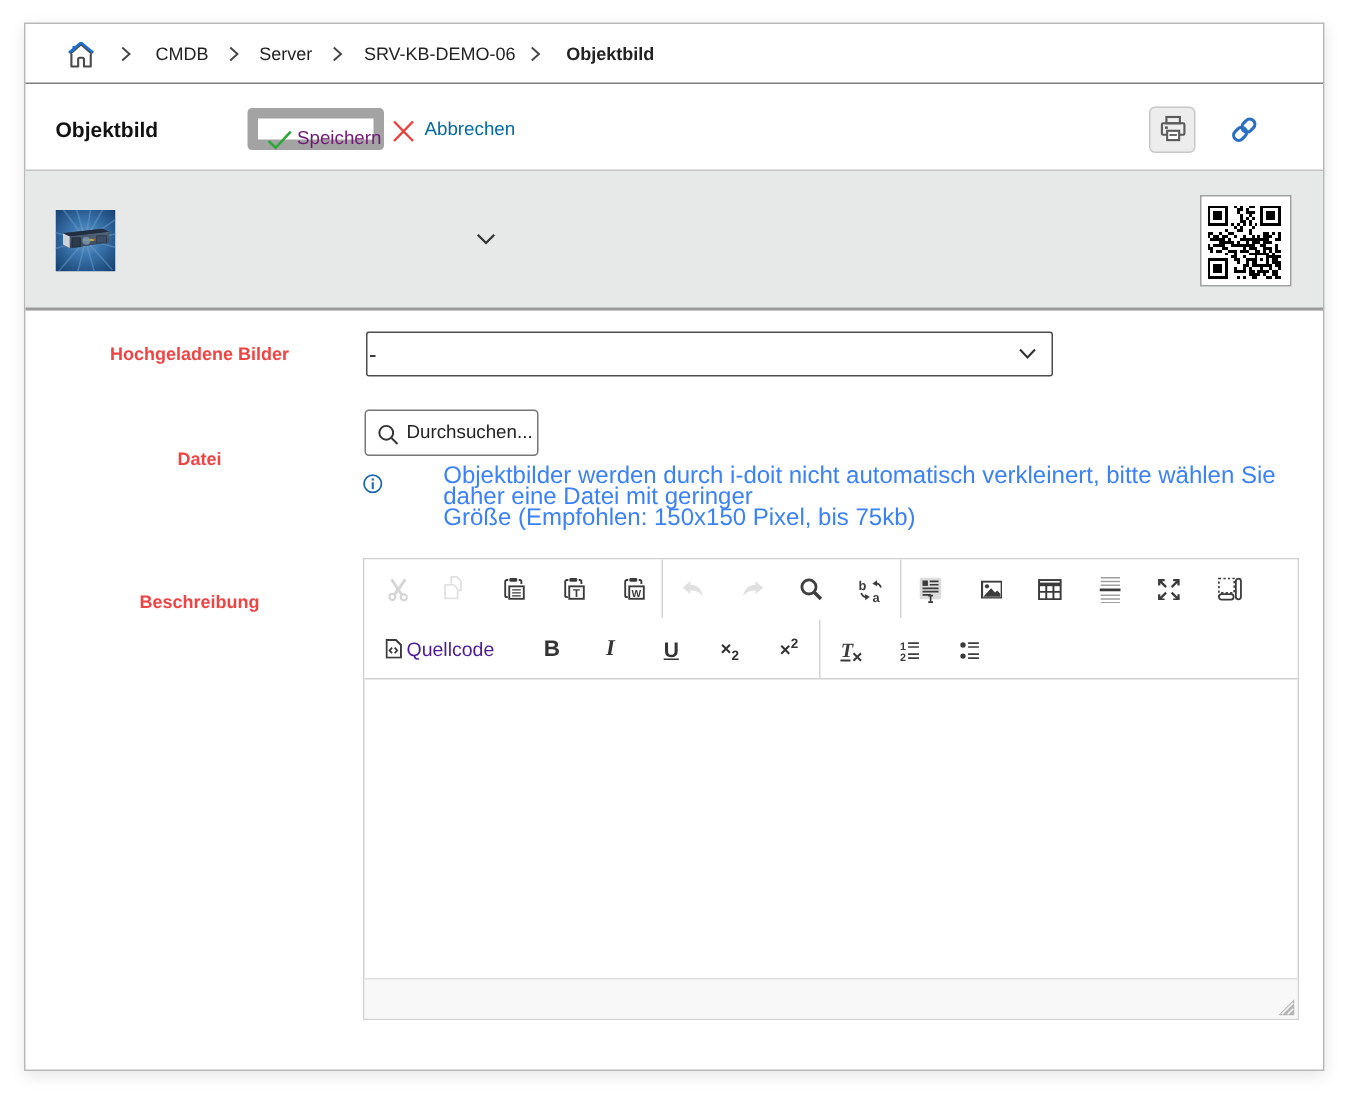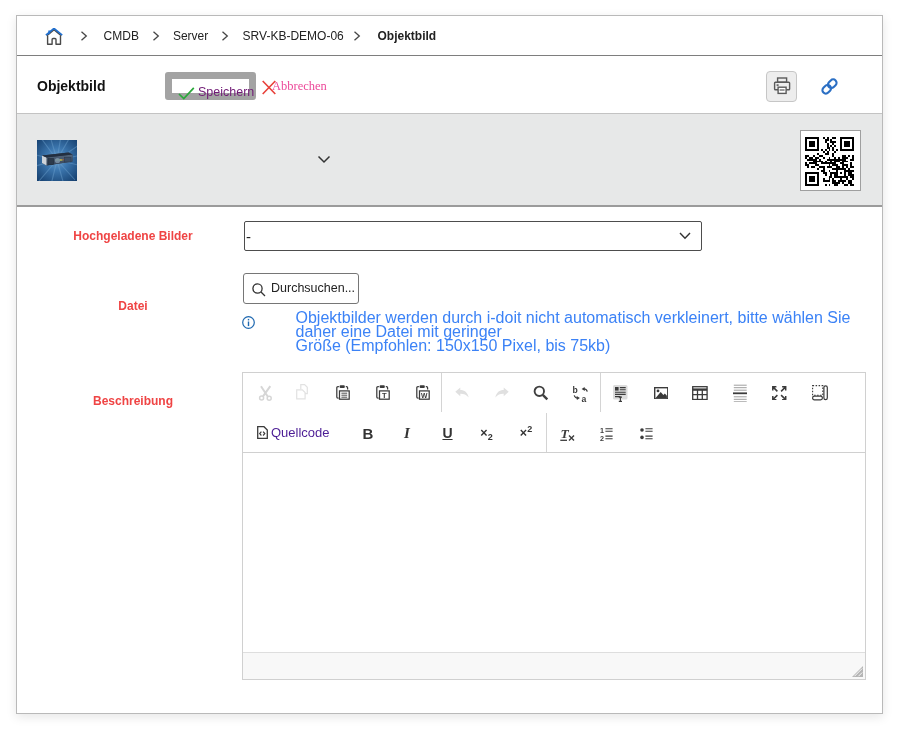--- a/index.html
+++ b/index.html
@@ -11,21 +11,21 @@
   
   .crumbs { position:absolute; left:0; top:0; width:865px; height:39.5px; border-bottom:1px solid #7e7e7e; }
   .crumb-item { position:absolute; top:0; height:40px; line-height:40px; font-size:12px; color:#222; white-space:nowrap; }
   
   .acts { position:absolute; left:0; top:41px; width:865px; height:57px; border-bottom:1px solid #c3c3c3; }
   .pagetitle { position:absolute; left:20px; top:61.5px; font-size:14px; font-weight:bold; color:#111; }
   .btn-save { position:absolute; left:128px; top:55.5px; width:91px; height:28px; background:#fff;
               border:7px solid #a3a3a3; border-radius:3px; font-size:12.5px; color:#701a75; font-family:"Liberation Sans", sans-serif;margin-left:20px; }
   .btn-save span { position:absolute; left:26px; top:6px; font-size:12.5px; }
   .abbr-x { position:absolute; left:244px; top:64px; }
-  .abbr-t { position:absolute; left:255px; top:62.5px; font-size:12.5px; color:#ec4899;font-family:Liberation Serif, serif; }
+  .abbr-t { position:absolute; left:266px; top:62.5px; font-size:12.5px; color:#0369a1; }
   .btn-print { position:absolute; left:749px; top:54.6px; width:31px; height:31px; background:#ededed;
                border:1px solid #c6c6c6; border-radius:4px; }
   .lnk { position:absolute; left:803px; top:60.5px; }
   
   .objhead { position:absolute; left:0; top:98px; width:865px; height:93px; background:#e7e8e8; border-bottom:2px solid #9b9b9b; }
   .thumb { position:absolute; left:20px; top:26px; width:40px; height:41px; }
   .objtitle { position:absolute; left:80.5px; top:38px; font-size:16px; font-weight:bold; color:#111; }
   .objcaret { position:absolute; left:300px; top:41px; }
   .qrbox { position:absolute; left:782.6px; top:16px; width:61px; height:61px; background:#fff; border:1px solid #9f9f9f; }
   

